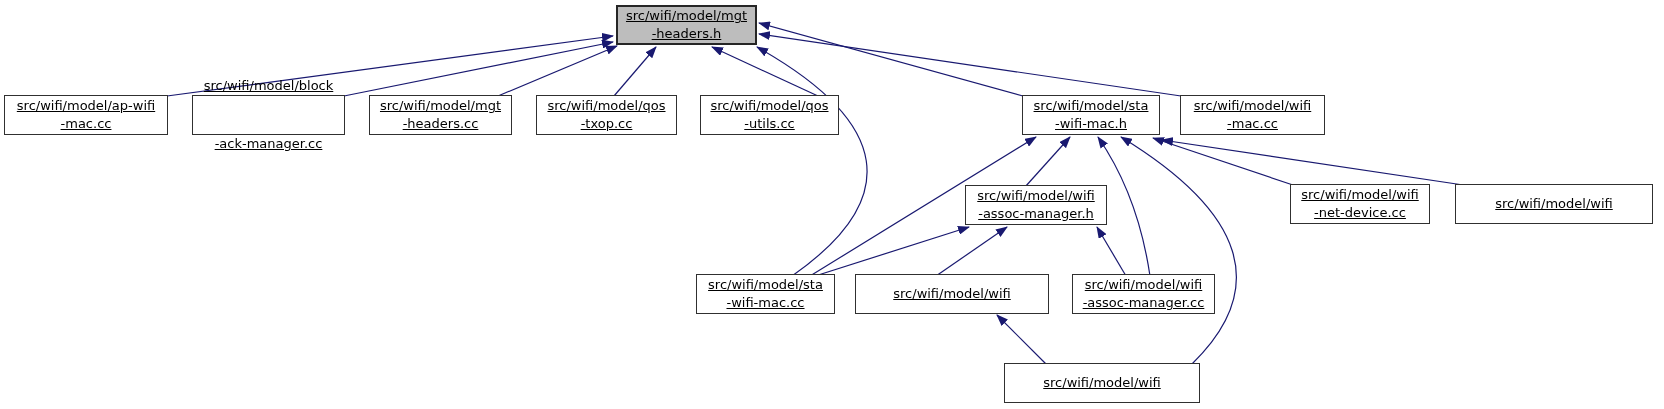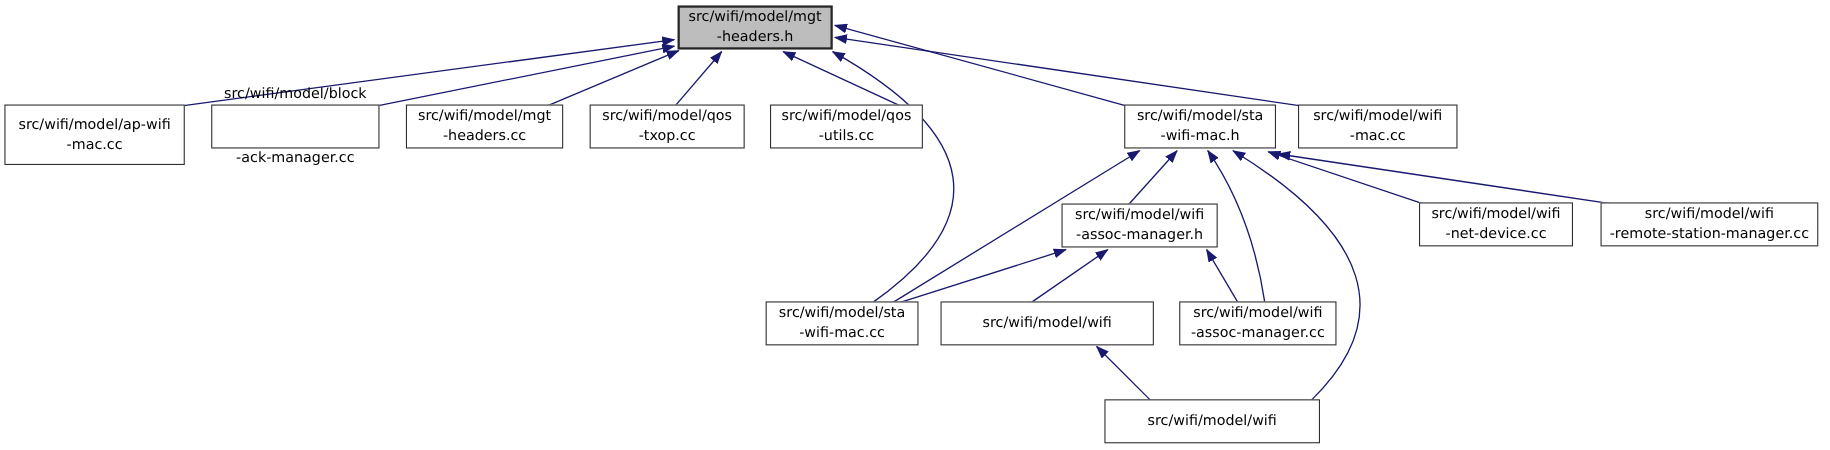--- a/index.html
+++ b/index.html
@@ -31,21 +31,21 @@
     line-height: 18px;
     color: #000000;
     cursor: pointer;
     white-space: nowrap;
   }
   .gnode.root {
     background: #bdbdbd;
     border: 2px solid #262626;
     cursor: default;
   }
-  .gnode span { display: block; }
+  .gnode span { display: block; text-decoration: underline; }
 </style>
 </head>
 <body>
 
 <div id="canvas">
   <svg id="edge-layer" xmlns="http://www.w3.org/2000/svg" width="1664" height="409" viewBox="0 0 1664 409">
     <defs>
       <marker id="arrowhead" viewBox="0 0 12 9" refX="11" refY="4.5" markerWidth="12" markerHeight="9" orient="auto" markerUnits="userSpaceOnUse">
         <path d="M0,0 L12,4.5 L0,9 z" fill="#191970"></path>
       </marker>
@@ -66,21 +66,21 @@
       <path d="M1470,186 L1162,140" fill="none" stroke="#191970" stroke-width="1.2" marker-end="url(#arrowhead)"></path>
       <path d="M812,277 L969,227" fill="none" stroke="#191970" stroke-width="1.2" marker-end="url(#arrowhead)"></path>
       <path d="M936,276 L1007,227" fill="none" stroke="#191970" stroke-width="1.2" marker-end="url(#arrowhead)"></path>
       <path d="M1126,276 L1097,227" fill="none" stroke="#191970" stroke-width="1.2" marker-end="url(#arrowhead)"></path>
       <path d="M1046,364 L997,315" fill="none" stroke="#191970" stroke-width="1.2" marker-end="url(#arrowhead)"></path>
     </svg>
 <div class="gnode root" style="left: 616px; top: 5px; width: 141px; height: 40px;">
       <span>src/wifi/model/mgt</span>
       <span>-headers.h</span>
     </div>
-    <div class="gnode" style="left: 4px; top: 95px; width: 164px; height: 55px;">
+    <div class="gnode" style="left: 4px; top: 95px; width: 164px; height: 40px;">
       <span>src/wifi/model/ap-wifi</span>
       <span>-mac.cc</span>
     </div>
     <div class="gnode" style="left: 192px; top: 95px; width: 153px; height: 40px; gap: 40px;">
       <span>src/wifi/model/block</span>
       <span>-ack-manager.cc</span>
     </div>
     <div class="gnode" style="left: 369px; top: 95px; width: 143px; height: 40px;">
       <span>src/wifi/model/mgt</span>
       <span>-headers.cc</span>
@@ -104,21 +104,20 @@
     <div class="gnode" style="left: 965px; top: 185px; width: 142px; height: 40px;">
       <span>src/wifi/model/wifi</span>
       <span>-assoc-manager.h</span>
     </div>
     <div class="gnode" style="left: 1290px; top: 184px; width: 140px; height: 40px;">
       <span>src/wifi/model/wifi</span>
       <span>-net-device.cc</span>
     </div>
     <div class="gnode" style="left: 1455px; top: 184px; width: 198px; height: 40px;">
       <span>src/wifi/model/wifi</span>
-      <span>-remote-station-manager.cc</span>
     </div>
     <div class="gnode" style="left: 696px; top: 274px; width: 139px; height: 40px;">
       <span>src/wifi/model/sta</span>
       <span>-wifi-mac.cc</span>
     </div>
     <div class="gnode" style="left: 855px; top: 274px; width: 194px; height: 40px;">
       <span>src/wifi/model/wifi</span>
     </div>
     <div class="gnode" style="left: 1072px; top: 274px; width: 143px; height: 40px;">
       <span>src/wifi/model/wifi</span>

